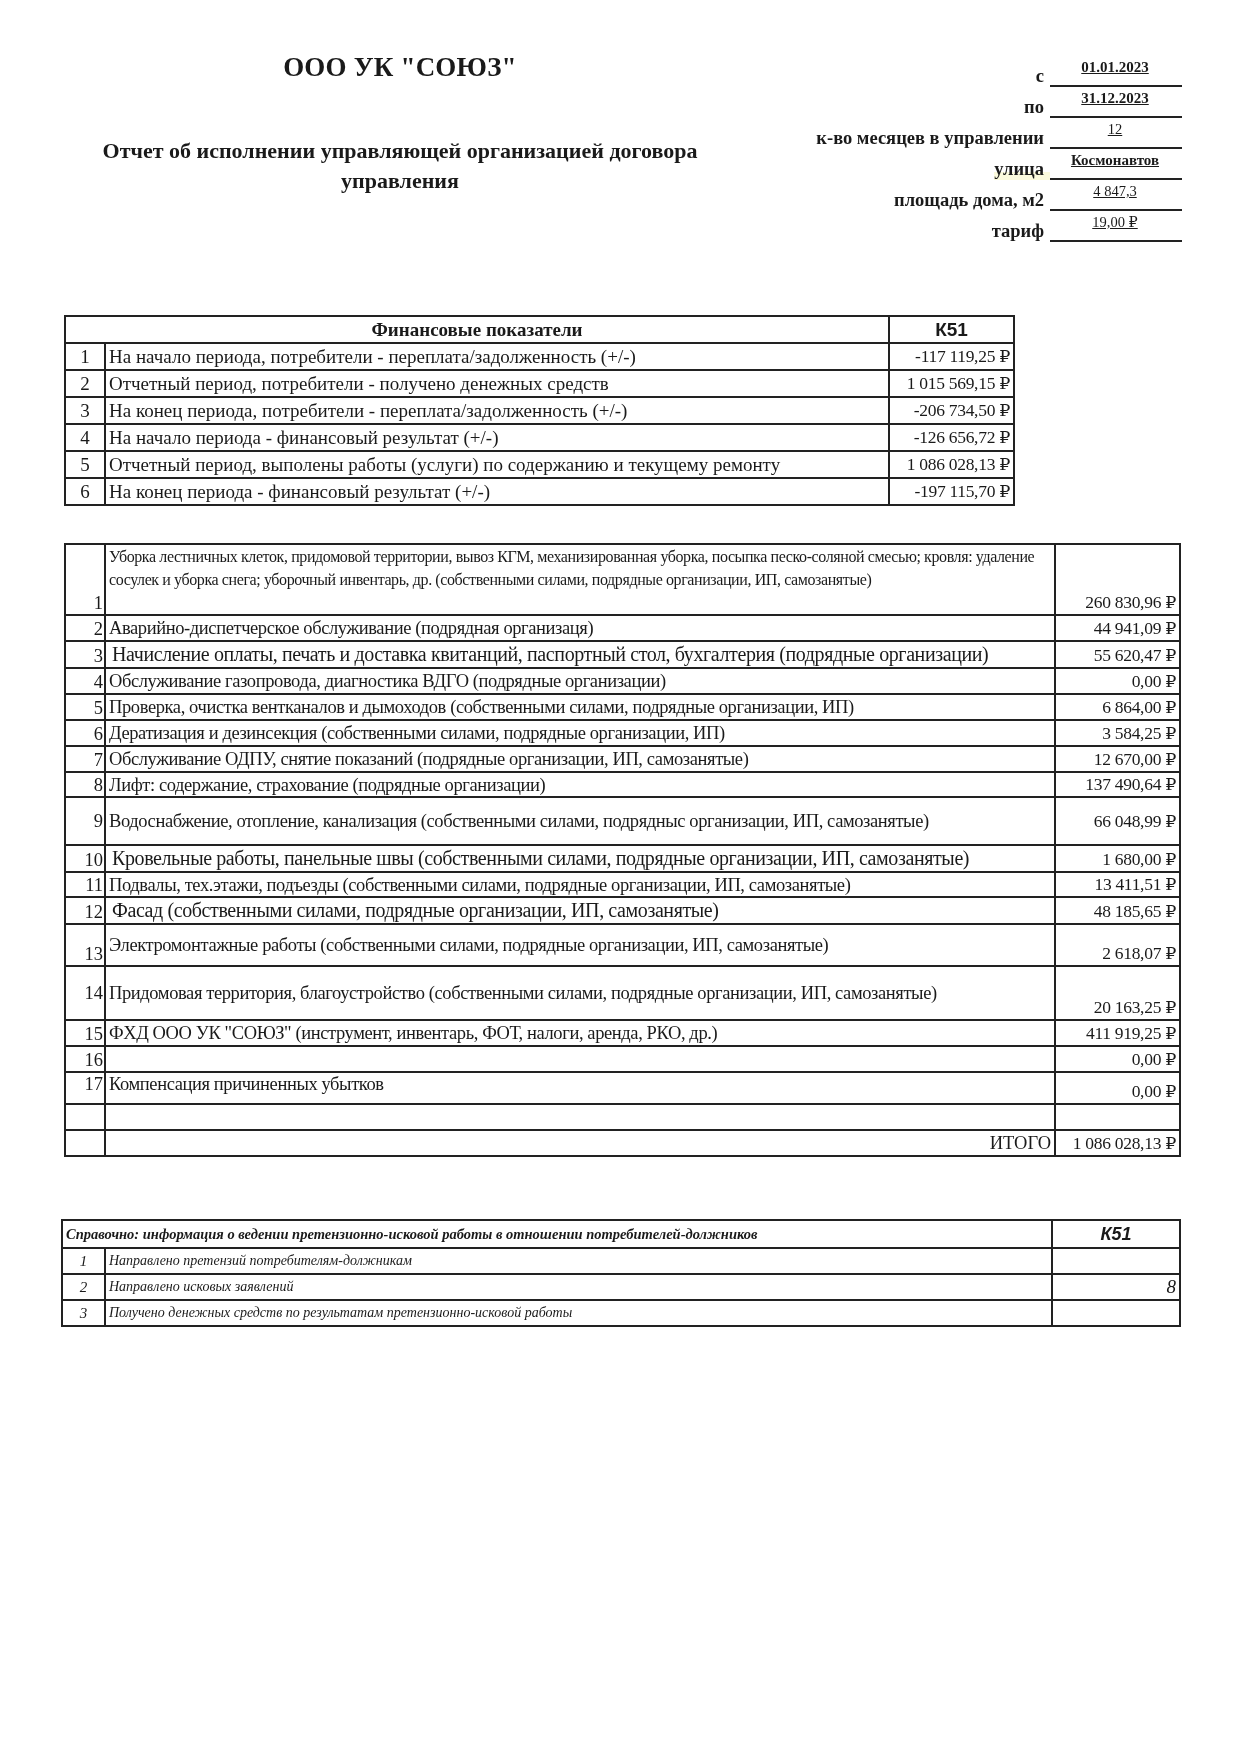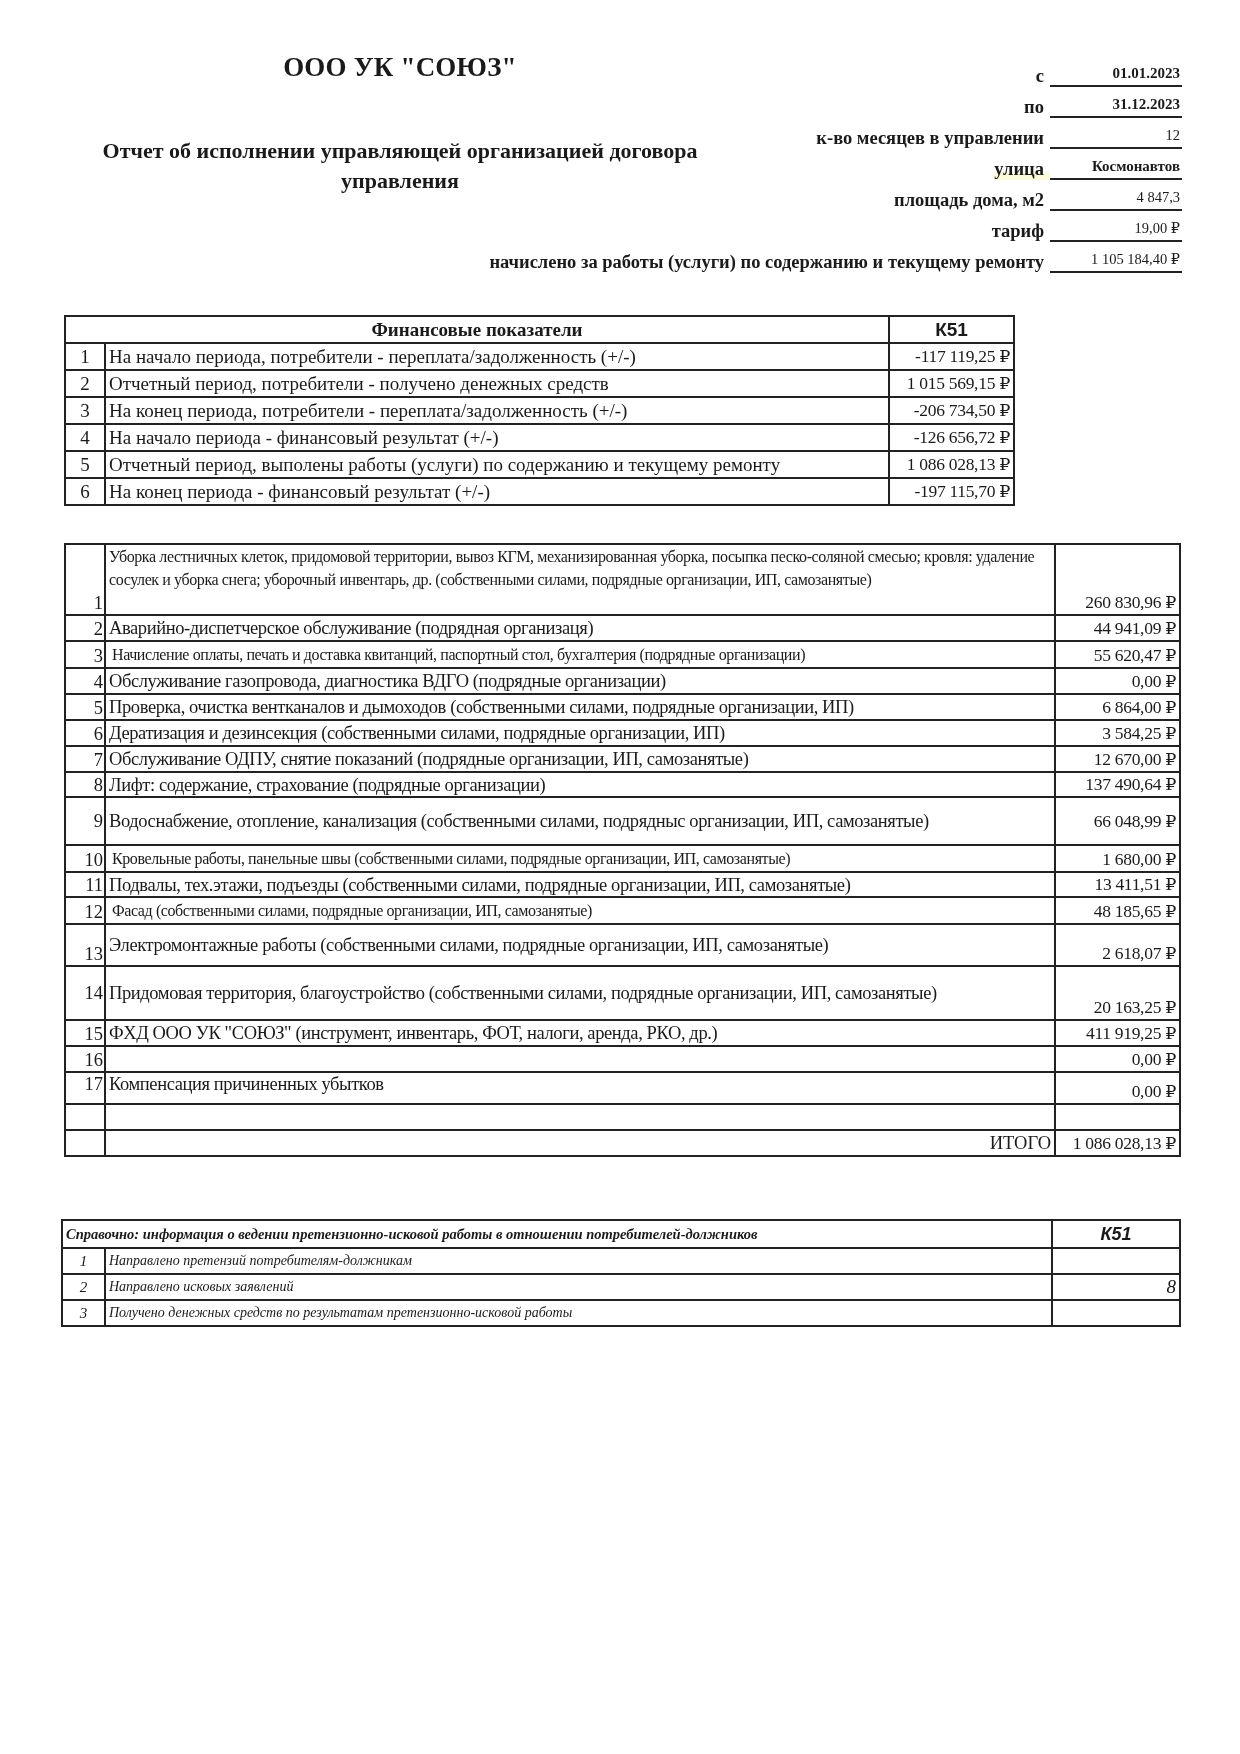--- a/index.html
+++ b/index.html
@@ -12,22 +12,22 @@
       font-size: 27px; font-weight: bold; letter-spacing: 0.2px;
     }
     .report-title {
       position: absolute; left: 60px; top: 136px; width: 680px; text-align: center;
       font-size: 22px; font-weight: bold; line-height: 30px;
     }
     .meta { position: absolute; right: 58px; top: 56px; width: 760px; }
     .meta-row { display: flex; justify-content: flex-end; align-items: flex-end; height: 31px; }
     .meta-label { font-size: 18.5px; font-weight: bold; padding-right: 6px; text-align: right; white-space: nowrap; }
     .meta-value {
-      width: 130px; border-bottom: 2px solid #222; text-align: right; font-size: 15px;
-      font-weight: bold; padding-bottom: 3px; padding-right: 2px; white-space: nowrap;
+      width: 130px; border-bottom: 2px solid #222; text-align: center; font-size: 15px;
+      font-weight: bold; padding-bottom: 9px; padding-right: 2px; white-space: nowrap; text-decoration: underline;
     }
     .meta-value.normal { font-weight: normal; font-size: 14.5px; }
     .meta-label.hl { background: linear-gradient(to bottom, transparent 60%, #fbfadd 60%); }
 
     table { border-collapse: collapse; position: absolute; table-layout: fixed; }
     td, th { border: 2px solid #222; padding: 0 3px; vertical-align: middle; }
     .t1 { left: 64px; top: 315px; width: 951px; }
     .t2 { left: 64px; top: 543px; width: 1117px; }
     .t3 { left: 61px; top: 1219px; width: 1120px; }
     .col-num { width: 40px; }
@@ -36,21 +36,21 @@
     .hdr-k {
       font-family: "Liberation Sans", "DejaVu Sans", sans-serif; font-weight: bold; font-size: 18px; text-align: center;
     }
     .t1 td { height: 25px; font-size: 19px; }
     .t1 td.num { text-align: center; }
     .t1 td.val { text-align: right; font-size: 17.5px; white-space: nowrap; letter-spacing: -0.3px; }
     .t2 td { font-size: 18.5px; line-height: 22px; }
     .t2 td.num { text-align: right; padding: 0 1px 0 0; vertical-align: bottom; }
     .t2 td.desc { letter-spacing: -0.4px; }
     .t2 td.val { text-align: right; font-size: 17.5px; white-space: nowrap; vertical-align: bottom; padding-bottom: 1px; letter-spacing: -0.3px; }
-    .t2 .r-small td.desc { font-size: 16px; line-height: 25px; padding-left: 6px; }
+    .t2 .r-small td.desc { font-size: 20px; line-height: 25px; padding-left: 6px; }
     .t2 .r-tall td.num { vertical-align: middle; }
     .t2 .r-first td.desc { font-size: 16px; line-height: 23px; vertical-align: top; }
     .itogo { text-align: right; font-size: 18px; }
     .t3 td { font-style: italic; font-size: 14px; height: 24px; }
     .t3 td.num { text-align: center; font-size: 15px; }
     .t3 .t3-head { font-weight: bold; font-size: 14.5px; height: 26px; }
     .t3 .t3-k { font-family: "Liberation Sans", "DejaVu Sans", sans-serif; font-weight: bold; font-size: 18px; text-align: center; }
     .t3 td.val { text-align: right; font-size: 19px; }
   </style>
 </head>
@@ -77,24 +77,20 @@
     <span class="meta-value">Космонавтов</span>
   </div>
   <div class="meta-row">
     <span class="meta-label">площадь дома, м2</span>
     <span class="meta-value normal">4 847,3</span>
   </div>
   <div class="meta-row">
     <span class="meta-label">тариф</span>
     <span class="meta-value normal">19,00 ₽</span>
   </div>
-  <div class="meta-row">
-    <span class="meta-label">начислено за работы (услуги) по содержанию и текущему ремонту</span>
-    <span class="meta-value normal">1 105 184,40 ₽</span>
-  </div>
 </div>
 
 <table class="t1">
   <colgroup>
       <col class="col-num">
       <col>
       <col class="col-val">
     </colgroup>
   <tbody>
       <tr>

